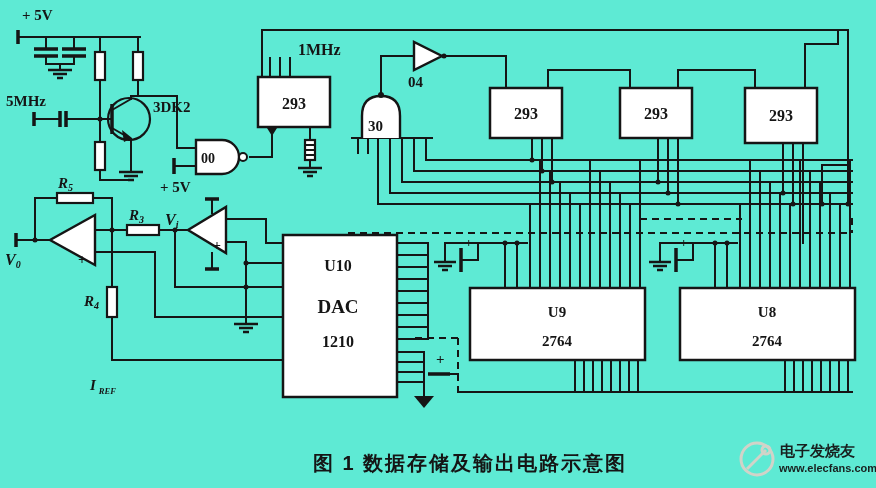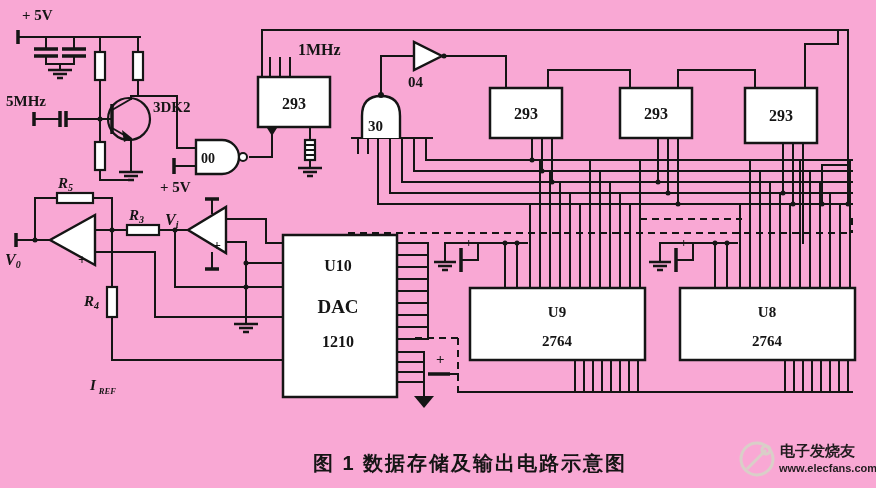--- a/index.html
+++ b/index.html
@@ -1,16 +1,16 @@
 <!DOCTYPE html>
 <html><head>
 <meta charset="utf-8">
 <style>
   html,body{margin:0;padding:0;background:#ffffff;}
-  .stage{width:876px;height:488px;position:relative;background:#f9a8d4;overflow:hidden;}
+  .stage{width:876px;height:488px;position:relative;background:#5eead4;overflow:hidden;}
   svg{display:block;}
   text{font-family:"Liberation Serif","DejaVu Serif",serif;fill:#151515;}
   .lbl{font-weight:bold;}
   .cap{font-family:"Liberation Sans","DejaVu Sans",sans-serif;font-weight:bold;letter-spacing:2px;}
   .wm{font-family:"Liberation Sans","DejaVu Sans",sans-serif;font-weight:bold;}
 </style>
 </head>
 <body>
 
 <div class="stage">

